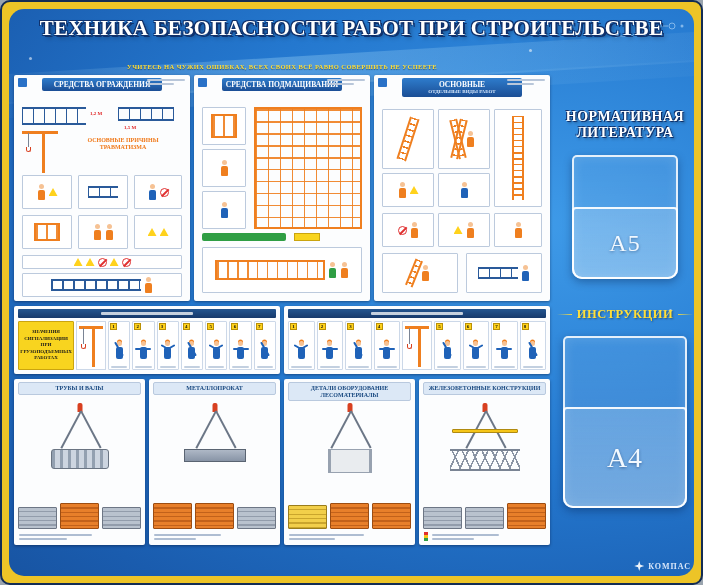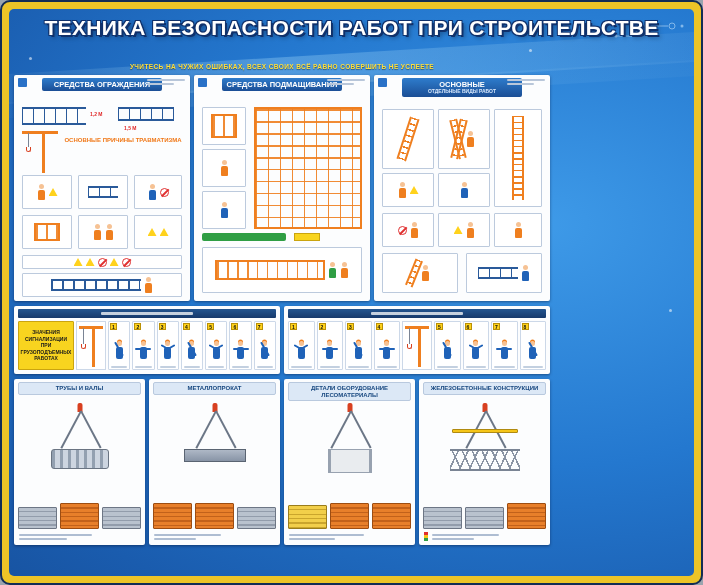--- a/index.html
+++ b/index.html
@@ -1,20 +1,20 @@
 <!DOCTYPE html>
 <html><head>
 <meta charset="utf-8">
 <style>
   html,body{margin:0;padding:0;background:#9aa4ae;}
   *{box-sizing:border-box;}
   .board{position:relative;width:703px;height:585px;background:#edc427;border:2px solid #132c54;
          border-radius:10px;padding:7px;font-family:"Liberation Sans",sans-serif;}
-  .inner{position:relative;width:100%;height:100%;border-radius:5px;overflow:hidden;
-         background:radial-gradient(120% 95% at 78% 38%, #3e9ae8 0%, #2478cf 45%, #1a5cae 80%, #164f9b 100%);}
+  .inner{position:relative;width:100%;height:100%;border-radius:15px;overflow:hidden;
+         background:radial-gradient(120% 95% at 78% 38%, #3e9ae8 0%, #2478cf 45%, #1a5cae 80%, #164f9b 100%);font-family:Liberation Serif, serif;}
   .band{position:absolute;left:-5%;width:110%;height:30px;transform:rotate(-3.5deg);
         background:linear-gradient(90deg, rgba(255,255,255,.02), rgba(180,230,255,.30) 40%, rgba(255,255,255,.04));}
   .b1{top:44px;} .b2{top:72px;opacity:.5;height:16px;}
   .dot{position:absolute;width:3px;height:3px;border-radius:50%;background:rgba(255,255,255,.55);}
   .circuit{position:absolute;top:7px;right:8px;opacity:.55;}
 
   .title{position:absolute;top:7px;left:0;right:0;text-align:center;font-weight:bold;font-size:21px;
          letter-spacing:.3px;color:#fff;
          text-shadow:-1px -1px 0 #10316b,1px -1px 0 #10316b,-1px 1px 0 #10316b,2px 2px 0 #10316b,3px 3px 4px rgba(0,0,0,.35);}
 
@@ -510,15 +510,40 @@
           </div>
           <div class="sl-foot">
             <i class="semafor"></i>
             <i class="tline" style="left:8px;top:2px;width:55%;"></i>
             <i class="tline" style="left:8px;top:6px;width:35%;"></i>
           </div>
         </div>
       </div>
     </div>
 
+    <div class="side">
+      <div class="lit-label">
+        <div>НОРМАТИВНАЯ</div>
+        <div>ЛИТЕРАТУРА</div>
+      </div>
+      <div class="pocket a5">
+        <div class="front">
+          <span class="size-label">А5</span>
+        </div>
+      </div>
+      <div class="instr-wrap">
+        <i class="hline"></i>
+        <span>ИНСТРУКЦИИ</span>
+        <i class="hline r"></i>
+      </div>
+      <div class="pocket a4">
+        <div class="front">
+          <span class="size-label">А4</span>
+        </div>
+      </div>
+      <div class="brand">
+        <i class="brand-icon"></i>
+        <span>КОМПАС</span>
+      </div>
+    </div>
 
   </div>
 </div>
 
 </body></html>

